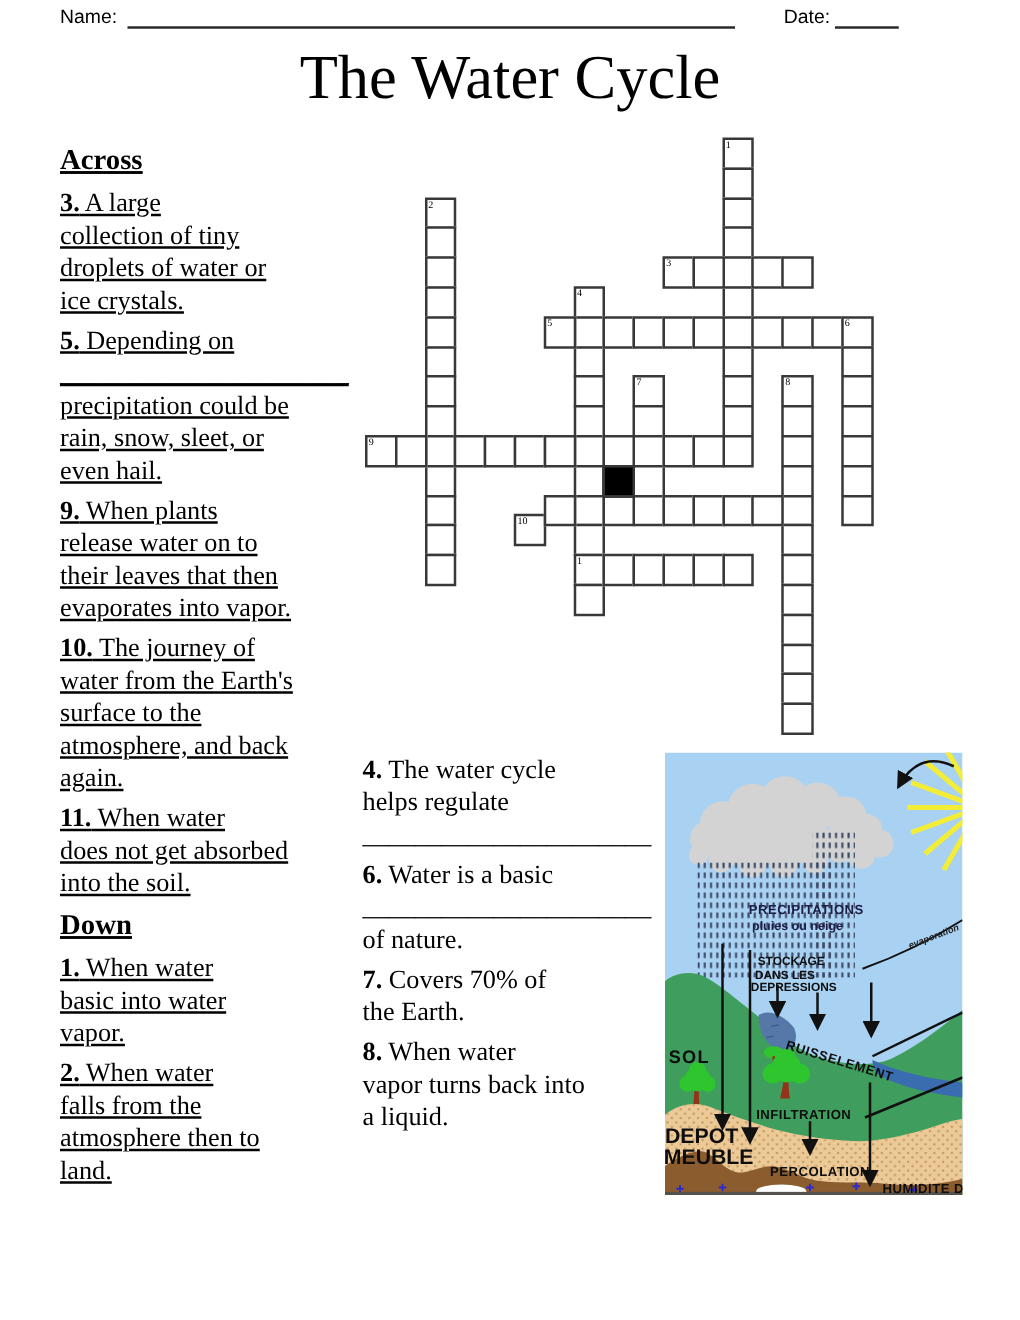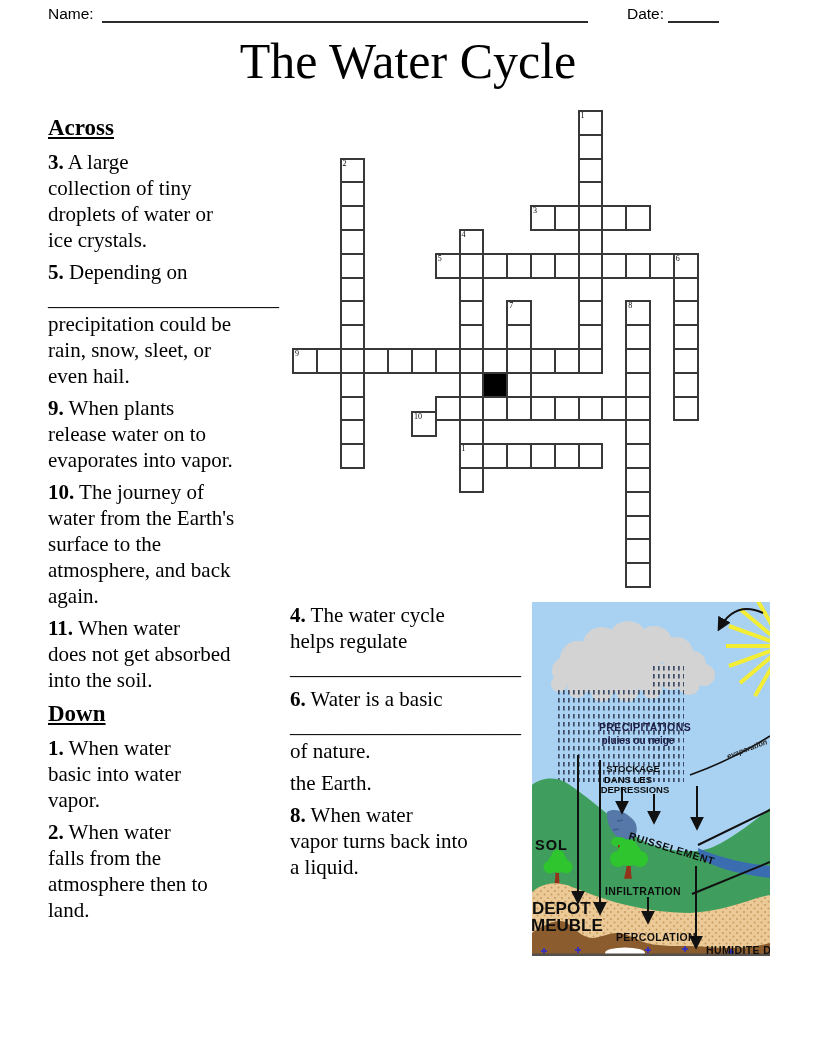--- a/index.html
+++ b/index.html
@@ -28,39 +28,40 @@
 
 <div class="page">
 
   <span class="hdr-label" style="left:48px;top:5px;">Name:</span>
   <div class="hdr-line" style="left:102px;top:20px;width:486px;"></div>
   <span class="hdr-label" style="left:627px;top:5px;">Date:</span>
   <div class="hdr-line" style="left:668px;top:20px;width:51px;"></div>
 
   <div class="title">The Water Cycle</div>
 
-  <div class="clue-col" style="left:48px;top:113px;width:238px;">
+  <div class="clue-col" style="left:48px;top:113px;width:238px;text-decoration:underline;">
     <div class="clue-heading">Across</div>
     <div>
         <div class="clue">
           <div class="clue-line"><b>3.</b> A large</div>
           <div class="clue-line">collection of tiny</div>
           <div class="clue-line">droplets of water or</div>
           <div class="clue-line">ice crystals.</div>
         </div>
         <div class="clue">
           <div class="clue-line"><b>5.</b> Depending on</div>
           <div class="clue-line">______________________</div>
           <div class="clue-line">precipitation could be</div>
           <div class="clue-line">rain, snow, sleet, or</div>
           <div class="clue-line">even hail.</div>
         </div>
         <div class="clue">
           <div class="clue-line"><b>9.</b> When plants</div>
           <div class="clue-line">release water on to</div>
+          <div class="clue-line">their leaves that then</div>
           <div class="clue-line">evaporates into vapor.</div>
         </div>
         <div class="clue">
           <div class="clue-line"><b>10.</b> The journey of</div>
           <div class="clue-line">water from the Earth's</div>
           <div class="clue-line">surface to the</div>
           <div class="clue-line">atmosphere, and back</div>
           <div class="clue-line">again.</div>
         </div>
         <div class="clue">
@@ -91,20 +92,21 @@
           <div class="clue-line"><b>4.</b> The water cycle</div>
           <div class="clue-line">helps regulate</div>
           <div class="clue-line">______________________</div>
         </div>
         <div class="clue">
           <div class="clue-line"><b>6.</b> Water is a basic</div>
           <div class="clue-line">______________________</div>
           <div class="clue-line">of nature.</div>
         </div>
         <div class="clue">
+          <div class="clue-line"><b>7.</b> Covers 70% of</div>
           <div class="clue-line">the Earth.</div>
         </div>
         <div class="clue">
           <div class="clue-line"><b>8.</b> When water</div>
           <div class="clue-line">vapor turns back into</div>
           <div class="clue-line">a liquid.</div>
         </div>
       </div>
   </div>
 

